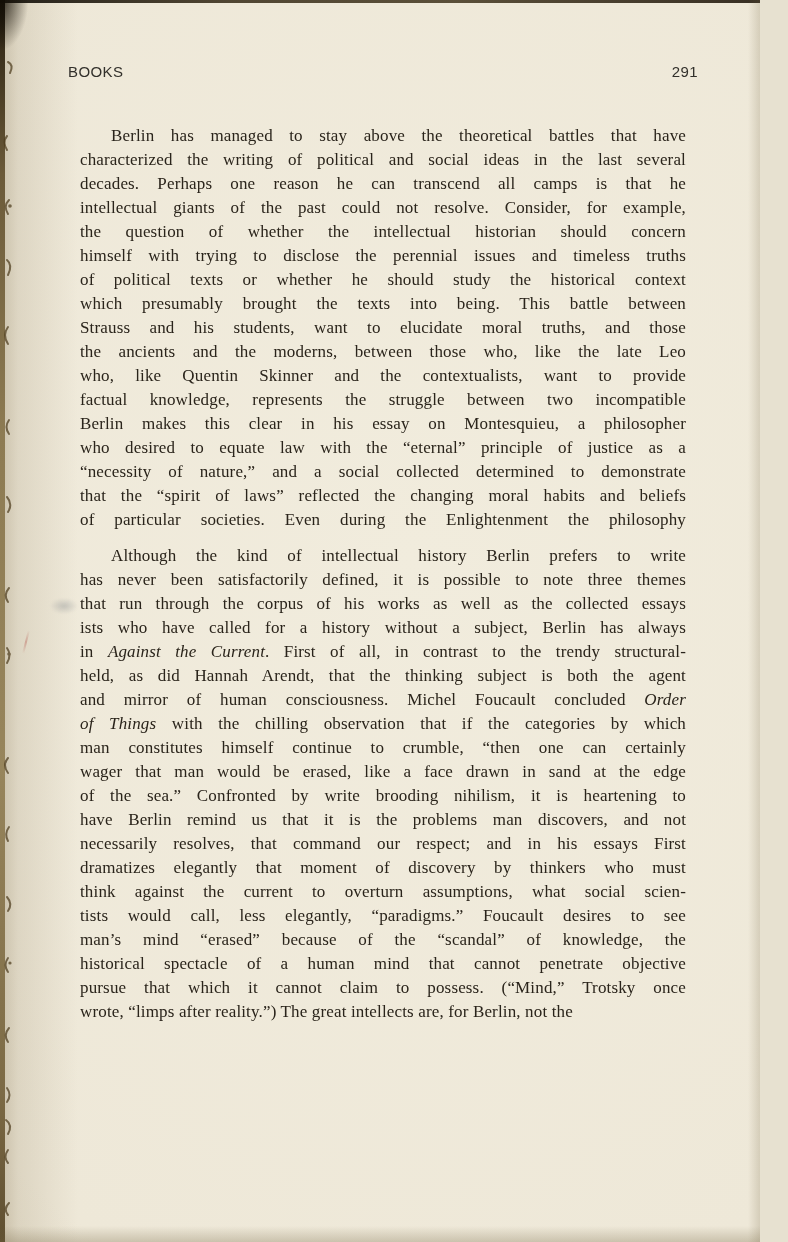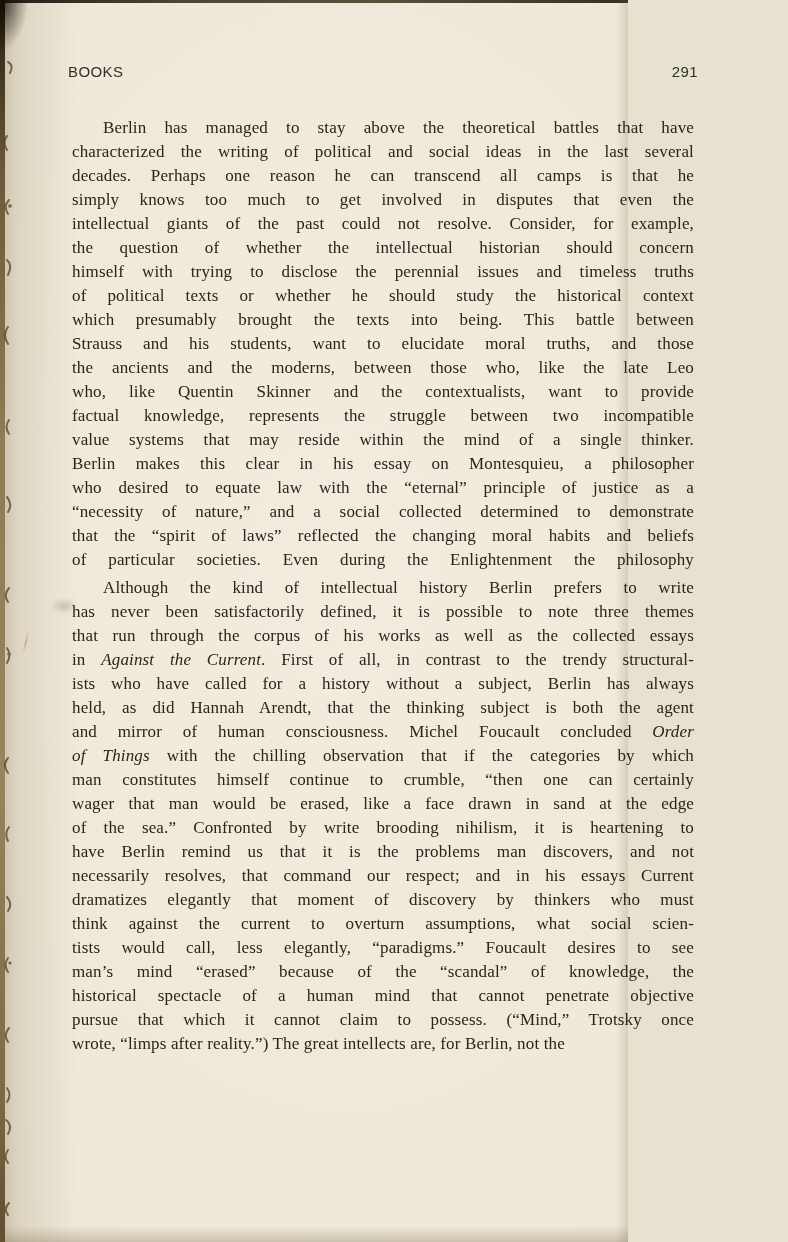--- a/index.html
+++ b/index.html
@@ -8,21 +8,21 @@
     --ink:#2a241b;
     --header-ink:#32302b;
   }
   html,body{margin:0;padding:0;}
   body{
     width:788px;height:1242px;overflow:hidden;
     background:#e7e1d0;
     font-family:"Liberation Serif","DejaVu Serif",serif;
   }
   .page{
-    position:relative;width:628px;height:1242px;
+    position:relative;width:760px;height:1242px;
     background:radial-gradient(120% 90% at 55% 45%, #f1ecdd 0%, var(--paper-bg,#eee8d8) 70%, #e3dcc8 100%);
   }
   
   .edge-left-shade{
     position:absolute;left:0;top:0;width:80px;height:100%;
     background:linear-gradient(90deg, rgba(115,96,58,.30) 0px, rgba(115,96,58,.14) 18px, rgba(115,96,58,0) 78px);
     pointer-events:none;
   }
   .edge-left-line{
     position:absolute;left:0;top:0;width:5px;height:100%;
@@ -64,21 +64,21 @@
     display:flex;justify-content:space-between;align-items:baseline;
     font-family:"Liberation Sans","DejaVu Sans",sans-serif;
     font-size:15px;letter-spacing:.4px;color:var(--header-ink,#32302b);
   }
   
   .body-text{
     position:absolute;left:68px;top:112px;width:630px;
     font-size:17px;line-height:24px;color:var(--ink,#2a241b);
     letter-spacing:.15px;
   }
-  .para{margin:4px;}
+  .para{margin:12px;}
   .line{
     text-align:justify;
     text-align-last:justify;
     height:24px;overflow:visible;white-space:normal;
   }
   .line.pfirst{text-indent:31px;}
   .line.plast{text-align-last:left;}
   .line em{font-style:italic;}
 </style>
 </head>
@@ -123,51 +123,49 @@
   <div class="header">
     <span>BOOKS</span>
     <span>291</span>
   </div>
 
   <div class="body-text">
       <div class="para">
         <div class="line pfirst"><span>Berlin has managed to stay above the theoretical battles that have</span></div>
         <div class="line"><span>characterized the writing of political and social ideas in the last several</span></div>
         <div class="line"><span>decades. Perhaps one reason he can transcend all camps is that he</span></div>
-        <div class="line"><span>simply knows too much to get involved in disputes that even the</span></div>
         <div class="line"><span>intellectual giants of the past could not resolve. Consider, for example,</span></div>
         <div class="line"><span>the question of whether the intellectual historian should concern</span></div>
         <div class="line"><span>himself with trying to disclose the perennial issues and timeless truths</span></div>
         <div class="line"><span>of political texts or whether he should study the historical context</span></div>
         <div class="line"><span>which presumably brought the texts into being. This battle between</span></div>
         <div class="line"><span>Strauss and his students, want to elucidate moral truths, and those</span></div>
         <div class="line"><span>the ancients and the moderns, between those who, like the late Leo</span></div>
         <div class="line"><span>who, like Quentin Skinner and the contextualists, want to provide</span></div>
         <div class="line"><span>factual knowledge, represents the struggle between two incompatible</span></div>
-        <div class="line"><span>value systems that may reside within the mind of a single thinker.</span></div>
         <div class="line"><span>Berlin makes this clear in his essay on Montesquieu, a philosopher</span></div>
         <div class="line"><span>who desired to equate law with the “eternal” principle of justice as a</span></div>
         <div class="line"><span>“necessity of nature,” and a social collected determined to demonstrate</span></div>
         <div class="line"><span>that the “spirit of laws” reflected the changing moral habits and beliefs</span></div>
         <div class="line"><span>of particular societies. Even during the Enlightenment the philosophy</span></div>
       </div>
       <div class="para">
         <div class="line pfirst"><span>Although the kind of intellectual history Berlin prefers to write</span></div>
         <div class="line"><span>has never been satisfactorily defined, it is possible to note three themes</span></div>
         <div class="line"><span>that run through the corpus of his works as well as the collected essays</span></div>
+        <div class="line"><span>ists who have called for a history without a subject, Berlin has always</span></div>
         <div class="line"><span>in </span><em>Against the Current</em><span>. First of all, in contrast to the trendy structural-</span></div>
-        <div class="line"><span>ists who have called for a history without a subject, Berlin has always</span></div>
         <div class="line"><span>held, as did Hannah Arendt, that the thinking subject is both the agent</span></div>
         <div class="line"><span>and mirror of human consciousness. Michel Foucault concluded </span><em>Order</em></div>
         <div class="line"><em>of Things</em><span> with the chilling observation that if the categories by which</span></div>
         <div class="line"><span>man constitutes himself continue to crumble, “then one can certainly</span></div>
         <div class="line"><span>wager that man would be erased, like a face drawn in sand at the edge</span></div>
         <div class="line"><span>of the sea.” Confronted by write brooding nihilism, it is heartening to</span></div>
         <div class="line"><span>have Berlin remind us that it is the problems man discovers, and not</span></div>
-        <div class="line"><span>necessarily resolves, that command our respect; and in his essays Current</span></div>
+        <div class="line"><span>necessarily resolves, that command our respect; and in his essays First</span></div>
         <div class="line"><span>dramatizes elegantly that moment of discovery by thinkers who must</span></div>
         <div class="line"><span>think against the current to overturn assumptions, what social scien-</span></div>
         <div class="line"><span>tists would call, less elegantly, “paradigms.” Foucault desires to see</span></div>
         <div class="line"><span>man’s mind “erased” because of the “scandal” of knowledge, the</span></div>
         <div class="line"><span>historical spectacle of a human mind that cannot penetrate objective</span></div>
         <div class="line"><span>pursue that which it cannot claim to possess. (“Mind,” Trotsky once</span></div>
         <div class="line plast"><span>wrote, “limps after reality.”) The great intellects are, for Berlin, not the</span></div>
       </div>
     </div>
 

